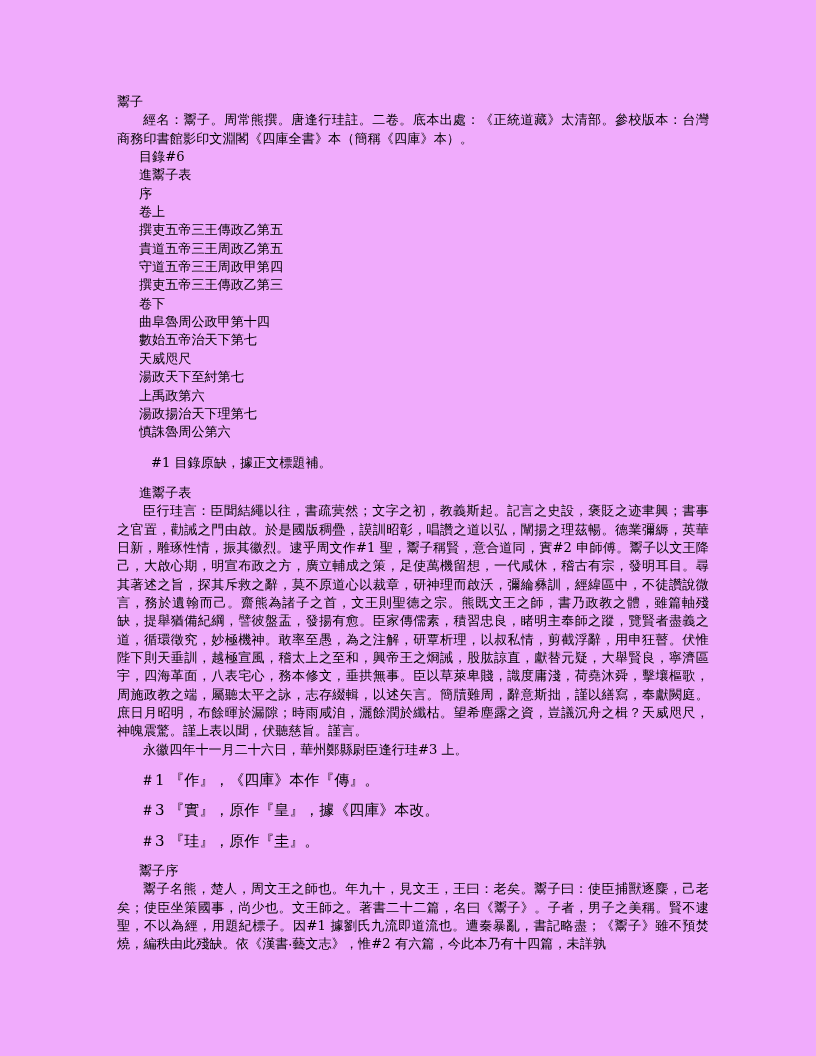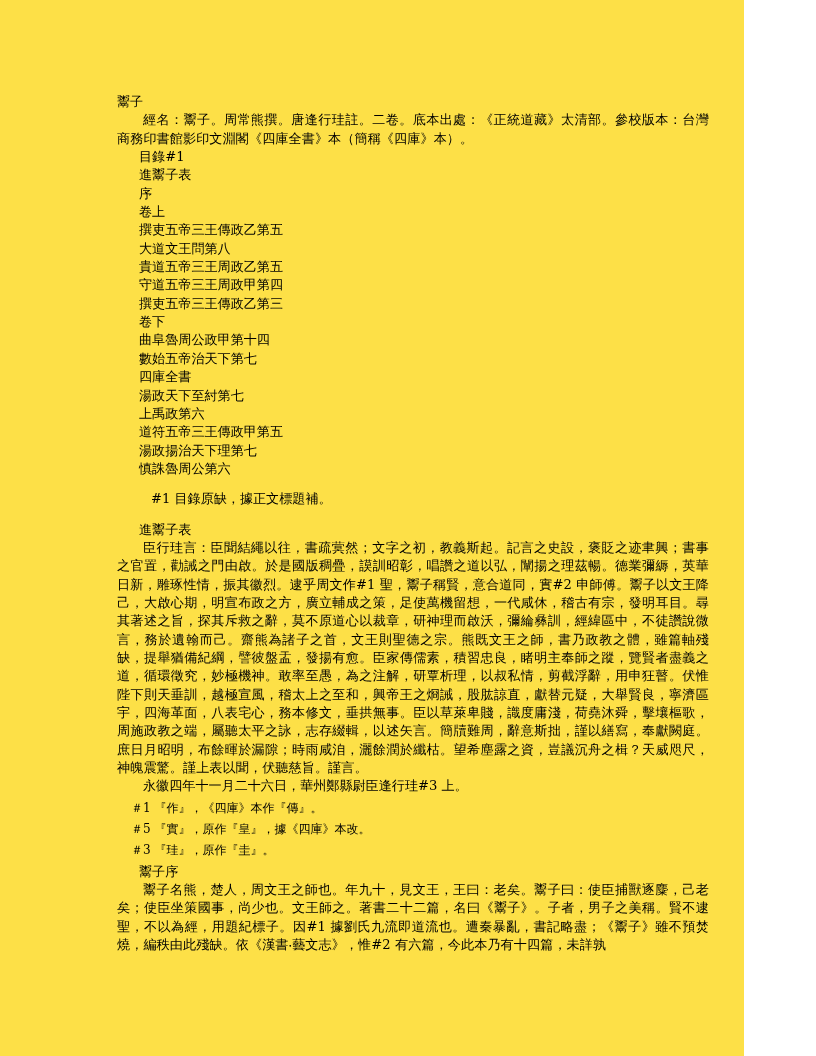--- a/index.html
+++ b/index.html
@@ -7,23 +7,23 @@
     margin: 0;
     padding: 0;
     background: #ffffff;
   }
   body {
     font-family: "DejaVu Serif", "Liberation Serif", serif;
     color: #000000;
   }
   .page {
     position: relative;
-    width: 744px;
+    width: 816px;
     height: 1056px;
-    background: #fde047;
+    background: #f0abfc;
     overflow: hidden;
     box-sizing: border-box;
   }
   .content {
     position: absolute;
     left: 117px;
     top: 93px;
     width: 592px;
   }
   .para {
@@ -40,22 +40,22 @@
     margin: 0;
     font-size: 13.1px;
     line-height: 18.35px;
     font-weight: normal;
   }
   
   .para-indent {
     text-indent: 26px;
   }
   .footnote {
-    margin: 3px;
-    font-size: 12px;
+    margin: 12px;
+    font-size: 15px;
     line-height: 18.35px;
     padding-left: 11px;
     white-space: nowrap;
   }
   .toc-entry {
     margin: 0;
     font-size: 13.1px;
     line-height: 18.35px;
     padding-left: 22px;
     white-space: nowrap;
@@ -86,50 +86,48 @@
 </head>
 <body>
 
 <div class="page">
   <div class="content">
 
     <h1 class="doc-title">鬻子</h1>
 
     <p class="para para-indent">經名：鬻子。周常熊撰。唐逢行珪註。二卷。底本出處：《正統道藏》太清部。參校版本：台灣商務印書館影印文淵閣《四庫全書》本（簡稱《四庫》本）。</p>
 
-    <div class="toc-entry">目錄#1</div>
+    <div class="toc-entry">目錄#6</div>
 
     <div class="toc-entry">進鬻子表</div>
     <div class="toc-entry">序</div>
     <div class="toc-entry">卷上</div>
     <div class="toc-entry">撰吏五帝三王傳政乙第五</div>
-    <div class="toc-entry">大道文王問第八</div>
     <div class="toc-entry">貴道五帝三王周政乙第五</div>
     <div class="toc-entry">守道五帝三王周政甲第四</div>
     <div class="toc-entry">撰吏五帝三王傳政乙第三</div>
     <div class="toc-entry">卷下</div>
     <div class="toc-entry">曲阜魯周公政甲第十四</div>
     <div class="toc-entry">數始五帝治天下第七</div>
-    <div class="toc-entry">四庫全書</div>
+    <div class="toc-entry">天威咫尺</div>
     <div class="toc-entry">湯政天下至紂第七</div>
     <div class="toc-entry">上禹政第六</div>
-    <div class="toc-entry">道符五帝三王傳政甲第五</div>
     <div class="toc-entry">湯政揚治天下理第七</div>
     <div class="toc-entry">慎誅魯周公第六</div>
 
     <div class="note-line">#1 目錄原缺，據正文標題補。</div>
 
     <h2 class="section-head">進鬻子表</h2>
 
     <p class="para para-indent">臣行珪言：臣聞結繩以往，書疏蓂然；文字之初，教義斯起。記言之史設，褒貶之迹聿興；書事之官置，勸誡之門由啟。於是國版稠疊，謨訓昭彰，唱讚之道以弘，闡揚之理茲暢。德業彌縟，英華日新，雕琢性情，振其徽烈。逮乎周文作#1 聖，鬻子稱賢，意合道同，實#2 申師傅。鬻子以文王降己，大啟心期，明宣布政之方，廣立輔成之策，足使萬機留想，一代咸休，稽古有宗，發明耳目。尋其著述之旨，探其斥救之辭，莫不原道心以裁章，研神理而啟沃，彌綸彝訓，經緯區中，不徒讚說微言，務於遺翰而己。齋熊為諸子之首，文王則聖德之宗。熊既文王之師，書乃政教之體，雖篇軸殘缺，提舉猶備紀綱，譬彼盤盂，發揚有愈。臣家傳儒素，積習忠良，睹明主奉師之蹤，覽賢者盡義之道，循環徵究，妙極機神。敢率至愚，為之注解，研覃析理，以叔私情，剪截浮辭，用申狂瞽。伏惟陛下則天垂訓，越極宣風，稽太上之至和，興帝王之烱誡，股肱諒直，獻替元疑，大舉賢良，寧濟區宇，四海革面，八表宅心，務本修文，垂拱無事。臣以草萊卑賤，識度庸淺，荷堯沐舜，擊壤樞歌，周施政教之端，屬聽太平之詠，志存綴輯，以述矢言。簡牘難周，辭意斯拙，謹以繕寫，奉獻闕庭。庶日月昭明，布餘暉於漏隙；時雨咸洎，灑餘潤於纖枯。望希塵露之資，豈議沉舟之楫？天威咫尺，神魄震驚。謹上表以聞，伏聽慈旨。謹言。</p>
 
     <div class="sig-line">永徽四年十一月二十六日，華州鄭縣尉臣逢行珪#3 上。</div>
 
     <div class="footnote">＃1 『作』，《四庫》本作『傳』。</div>
-    <div class="footnote">＃5 『實』，原作『皇』，據《四庫》本改。</div>
+    <div class="footnote">＃3 『實』，原作『皇』，據《四庫》本改。</div>
     <div class="footnote">＃3 『珪』，原作『圭』。</div>
 
     <h2 class="section-head">鬻子序</h2>
 
     <p class="para para-indent">鬻子名熊，楚人，周文王之師也。年九十，見文王，王曰：老矣。鬻子曰：使臣捕獸逐麋，己老矣；使臣坐策國事，尚少也。文王師之。著書二十二篇，名曰《鬻子》。子者，男子之美稱。賢不逮聖，不以為經，用題紀標子。因#1 據劉氏九流即道流也。遭秦暴亂，書記略盡；《鬻子》雖不預焚燒，編秩由此殘缺。依《漢書‧藝文志》，惟#2 有六篇，今此本乃有十四篇，未詳孰</p>
 
   </div>
 </div>
 
 </body></html>

